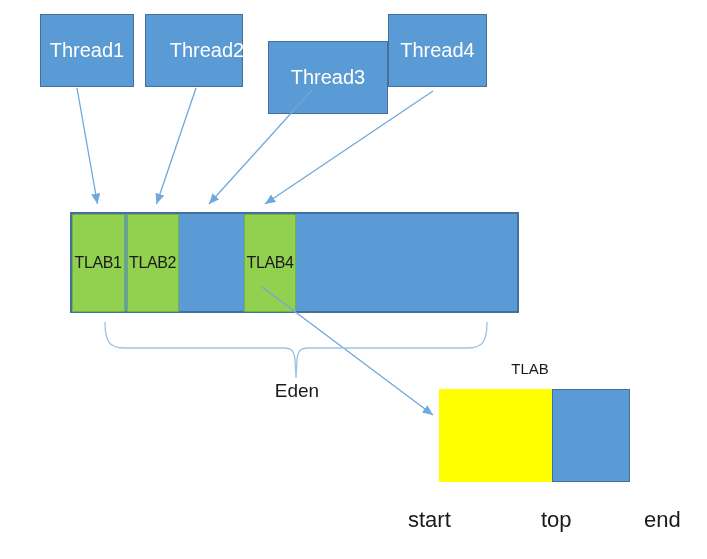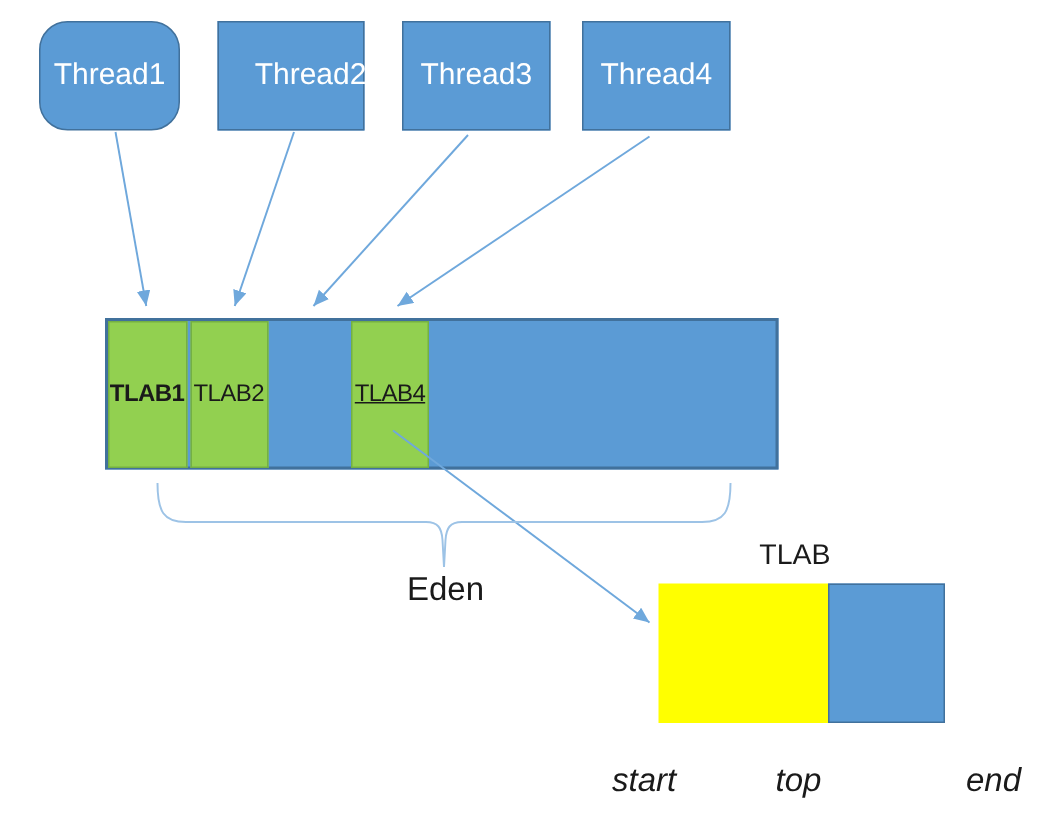--- a/index.html
+++ b/index.html
@@ -24,70 +24,70 @@
   .thread-box{
     position:absolute;
     top:14px;height:73px;
     background:var(--box-blue);
     border:1.5px solid var(--box-blue-border);
     box-sizing:border-box;
     color:var(--text-light);
     font-size:20px;
     display:flex;align-items:center;justify-content:center;
   }
-  .t1{left:26px;width:94px;border-radius:19px;}
+  .t1{left:40px;width:94px;}
   .t2{left:145px;width:98px;padding-left:26px;}
-  .t3{left:268px;width:99px;}
+  .t3{left:268px;width:120px;margin-top:27px;}
   .t4{left:388px;width:99px;}
   .eden-bar{
     position:absolute;
     left:70px;top:212px;width:449px;height:101px;
     background:var(--box-blue);
     border:2px solid var(--box-blue-border);
     box-sizing:border-box;
   }
   .tlab-cell{
     position:absolute;
     top:213.5px;height:98px;
     background:var(--tlab-green);
     border:1px solid var(--tlab-green-border);
     box-sizing:border-box;
     color:var(--text-dark);
     font-size:16px;letter-spacing:-0.4px;
     display:flex;align-items:center;justify-content:center;
   }
-  .g1{left:71.5px;width:53px;font-weight:bold;}
+  .g1{left:71.5px;width:53px;}
   .g2{left:126.5px;width:52px;}
   .g3{left:180px;width:52.5px;}
-  .g4{left:234px;width:52px;text-decoration:underline;}
+  .g4{left:244px;width:52px;}
   .eden-label{
     position:absolute;left:266px;top:380px;width:62px;
-    text-align:center;font-size:22px;color:var(--text-dark);
+    text-align:center;font-size:19px;color:var(--text-dark);
   }
   .tlab-title{
     position:absolute;left:494px;top:360px;width:72px;
-    text-align:center;font-size:19px;color:var(--text-dark);
+    text-align:center;font-size:15px;color:var(--text-dark);
   }
   .tlab-used{
     position:absolute;left:439px;top:389px;width:113px;height:93px;
     background:var(--used-yellow);
     box-sizing:border-box;
   }
   .tlab-free{
     position:absolute;left:552px;top:389px;width:78px;height:93px;
     background:var(--box-blue);
     border:1.5px solid var(--box-blue-border);
     box-sizing:border-box;
   }
   .ptr-label{
     position:absolute;top:507px;
-    font-size:22px;color:var(--text-dark);font-style:italic;
+    font-size:22px;color:var(--text-dark);
   }
   .p-start{left:408px;}
-  .p-top{left:517px;}
+  .p-top{left:541px;}
   .p-end{left:644px;}
   .overlay{
     position:absolute;left:0;top:0;width:707px;height:559px;
     pointer-events:none;z-index:5;
   }
   .arrow{stroke:var(--arrow-blue);stroke-width:1.3;fill:none;}
   .brace{stroke:var(--brace-blue);stroke-width:1.3;fill:none;}
   .arrowhead{fill:var(--arrow-blue);}
 </style>
 </head>

